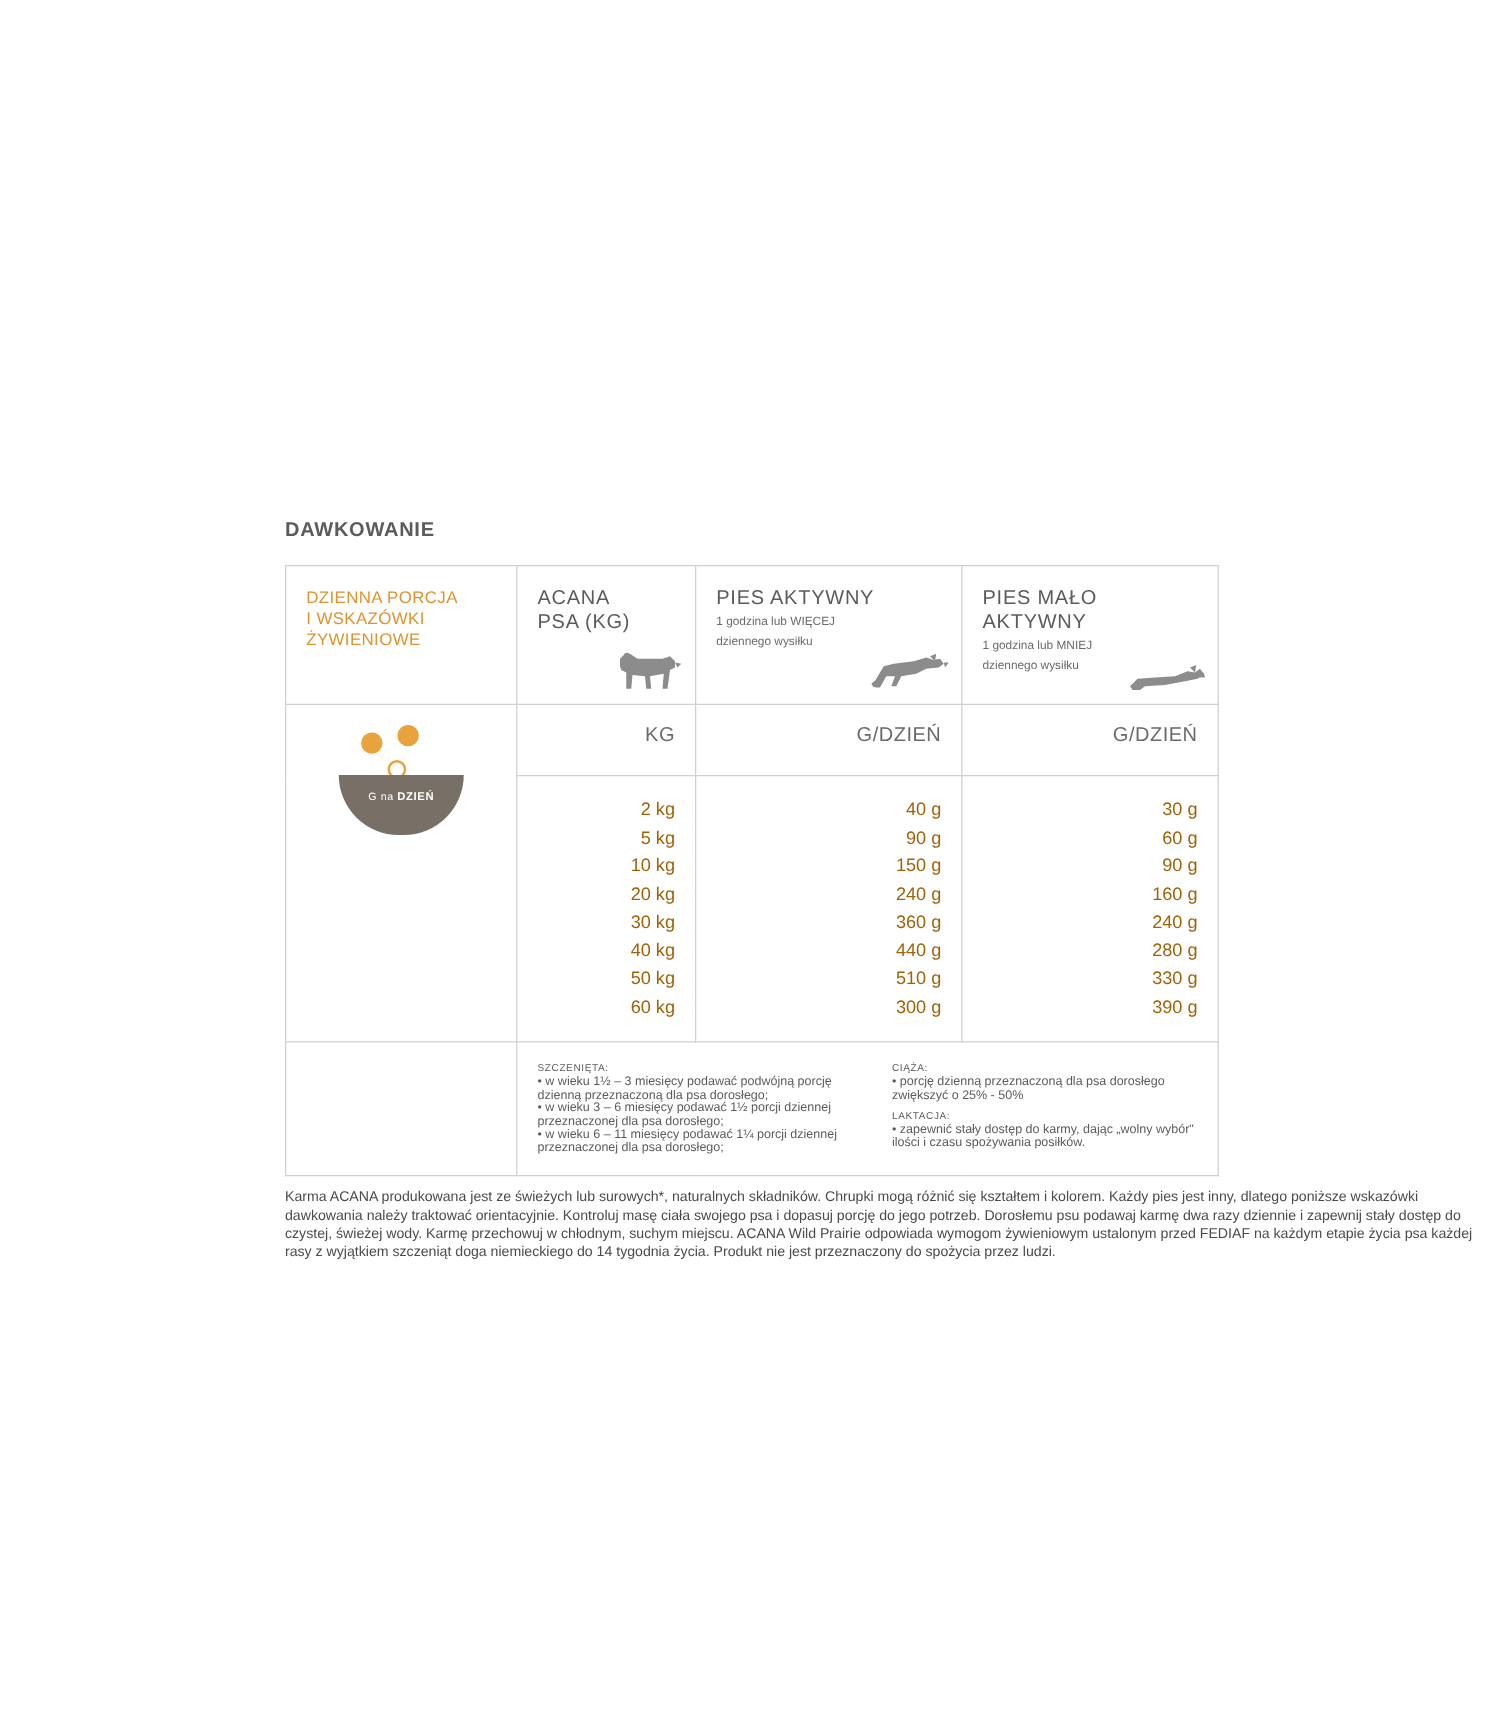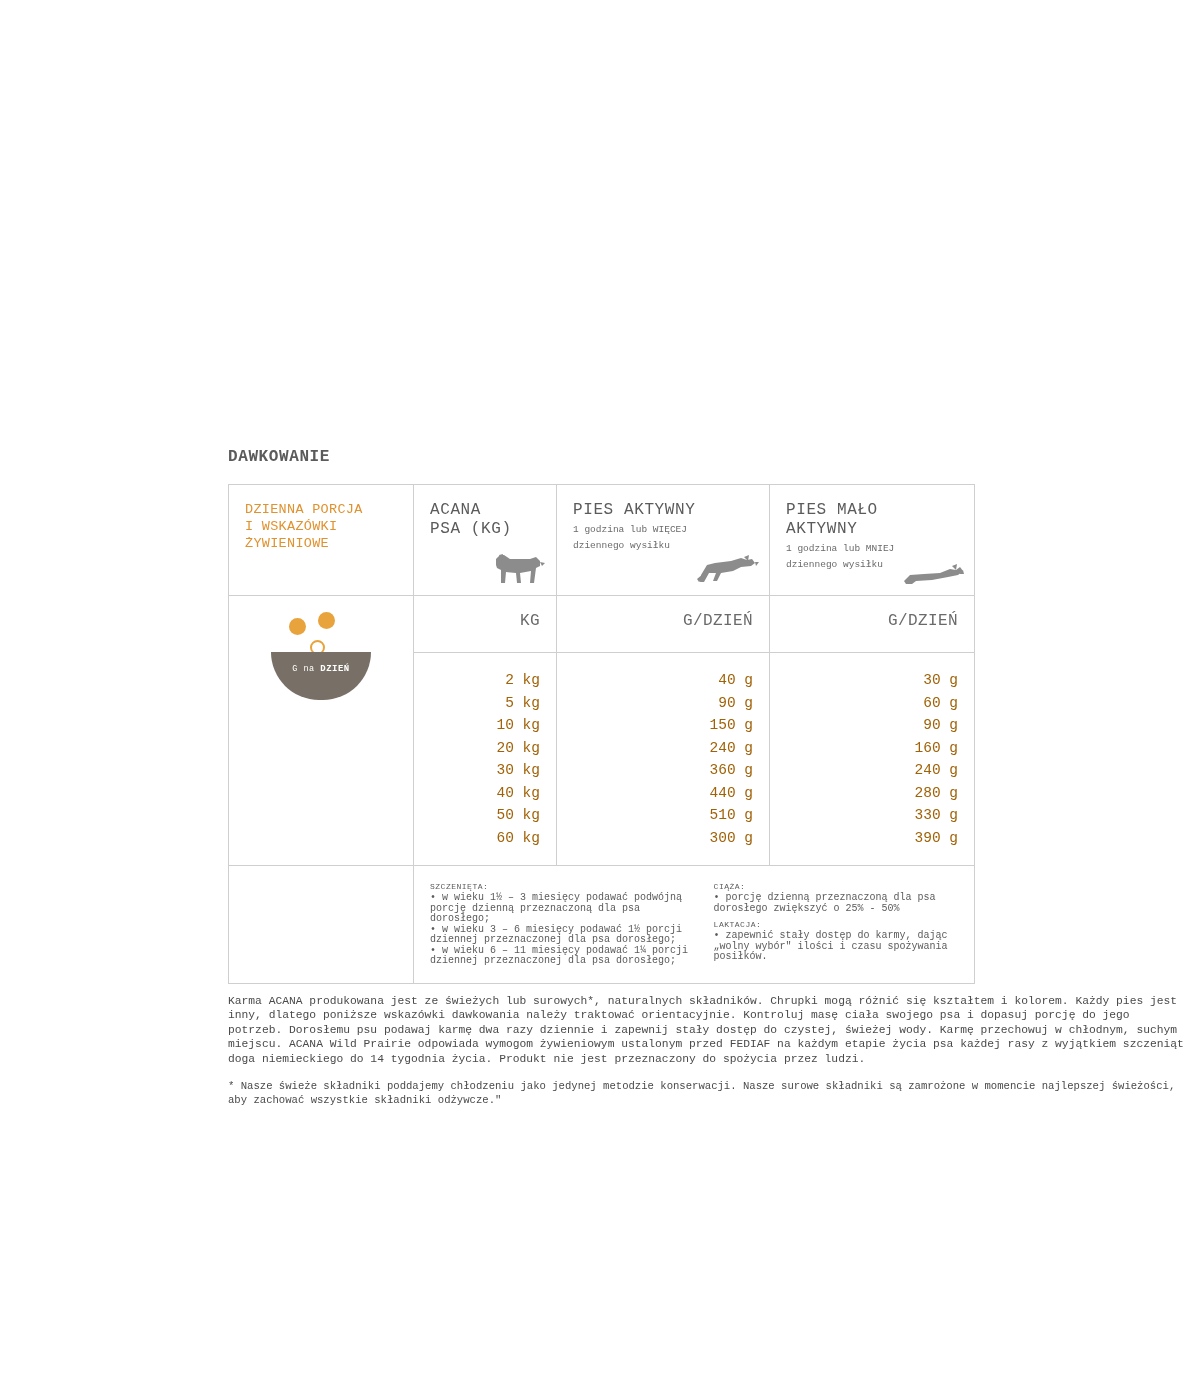--- a/index.html
+++ b/index.html
@@ -11,23 +11,22 @@
     width: 1200px;
     height: 1380px;
     font-family: "Liberation Sans", sans-serif;
     color: #4a4a4a;
     position: relative;
     overflow: hidden;
   }
   .page {
     position: absolute;
     left: 228px;
-    top: 448px;
+    top: 416px;
     width: 746px;
-    font-family: Liberation Mono, monospace;
   }
   .section-title {
     font-size: 16px;
     font-weight: bold;
     letter-spacing: 0.6px;
     color: #5b5b5b;
     margin: 0 0 18px 0;
   }
   
   .feed-table {
@@ -308,15 +307,14 @@
             </div>
           </div>
         </td>
       </tr>
     </tbody>
   </table>
 
   <div class="body-copy">
     <p>Karma ACANA produkowana jest ze świeżych lub surowych*, naturalnych składników. Chrupki mogą różnić się kształtem i kolorem. Każdy pies jest inny, dlatego poniższe wskazówki dawkowania należy traktować orientacyjnie. Kontroluj masę ciała swojego psa i dopasuj porcję do jego potrzeb. Dorosłemu psu podawaj karmę dwa razy dziennie i zapewnij stały dostęp do czystej, świeżej wody. Karmę przechowuj w chłodnym, suchym miejscu. ACANA Wild Prairie odpowiada wymogom żywieniowym ustalonym przed FEDIAF na każdym etapie życia psa każdej rasy z wyjątkiem szczeniąt doga niemieckiego do 14 tygodnia życia. Produkt nie jest przeznaczony do spożycia przez ludzi.</p>
   </div>
-  <div class="footnote">* Nasze świeże składniki poddajemy chłodzeniu jako jedynej metodzie konserwacji. Nasze surowe składniki są zamrożone w momencie najlepszej świeżości, aby zachować wszystkie składniki odżywcze."</div>
 
 </div>
 
 </body></html>

